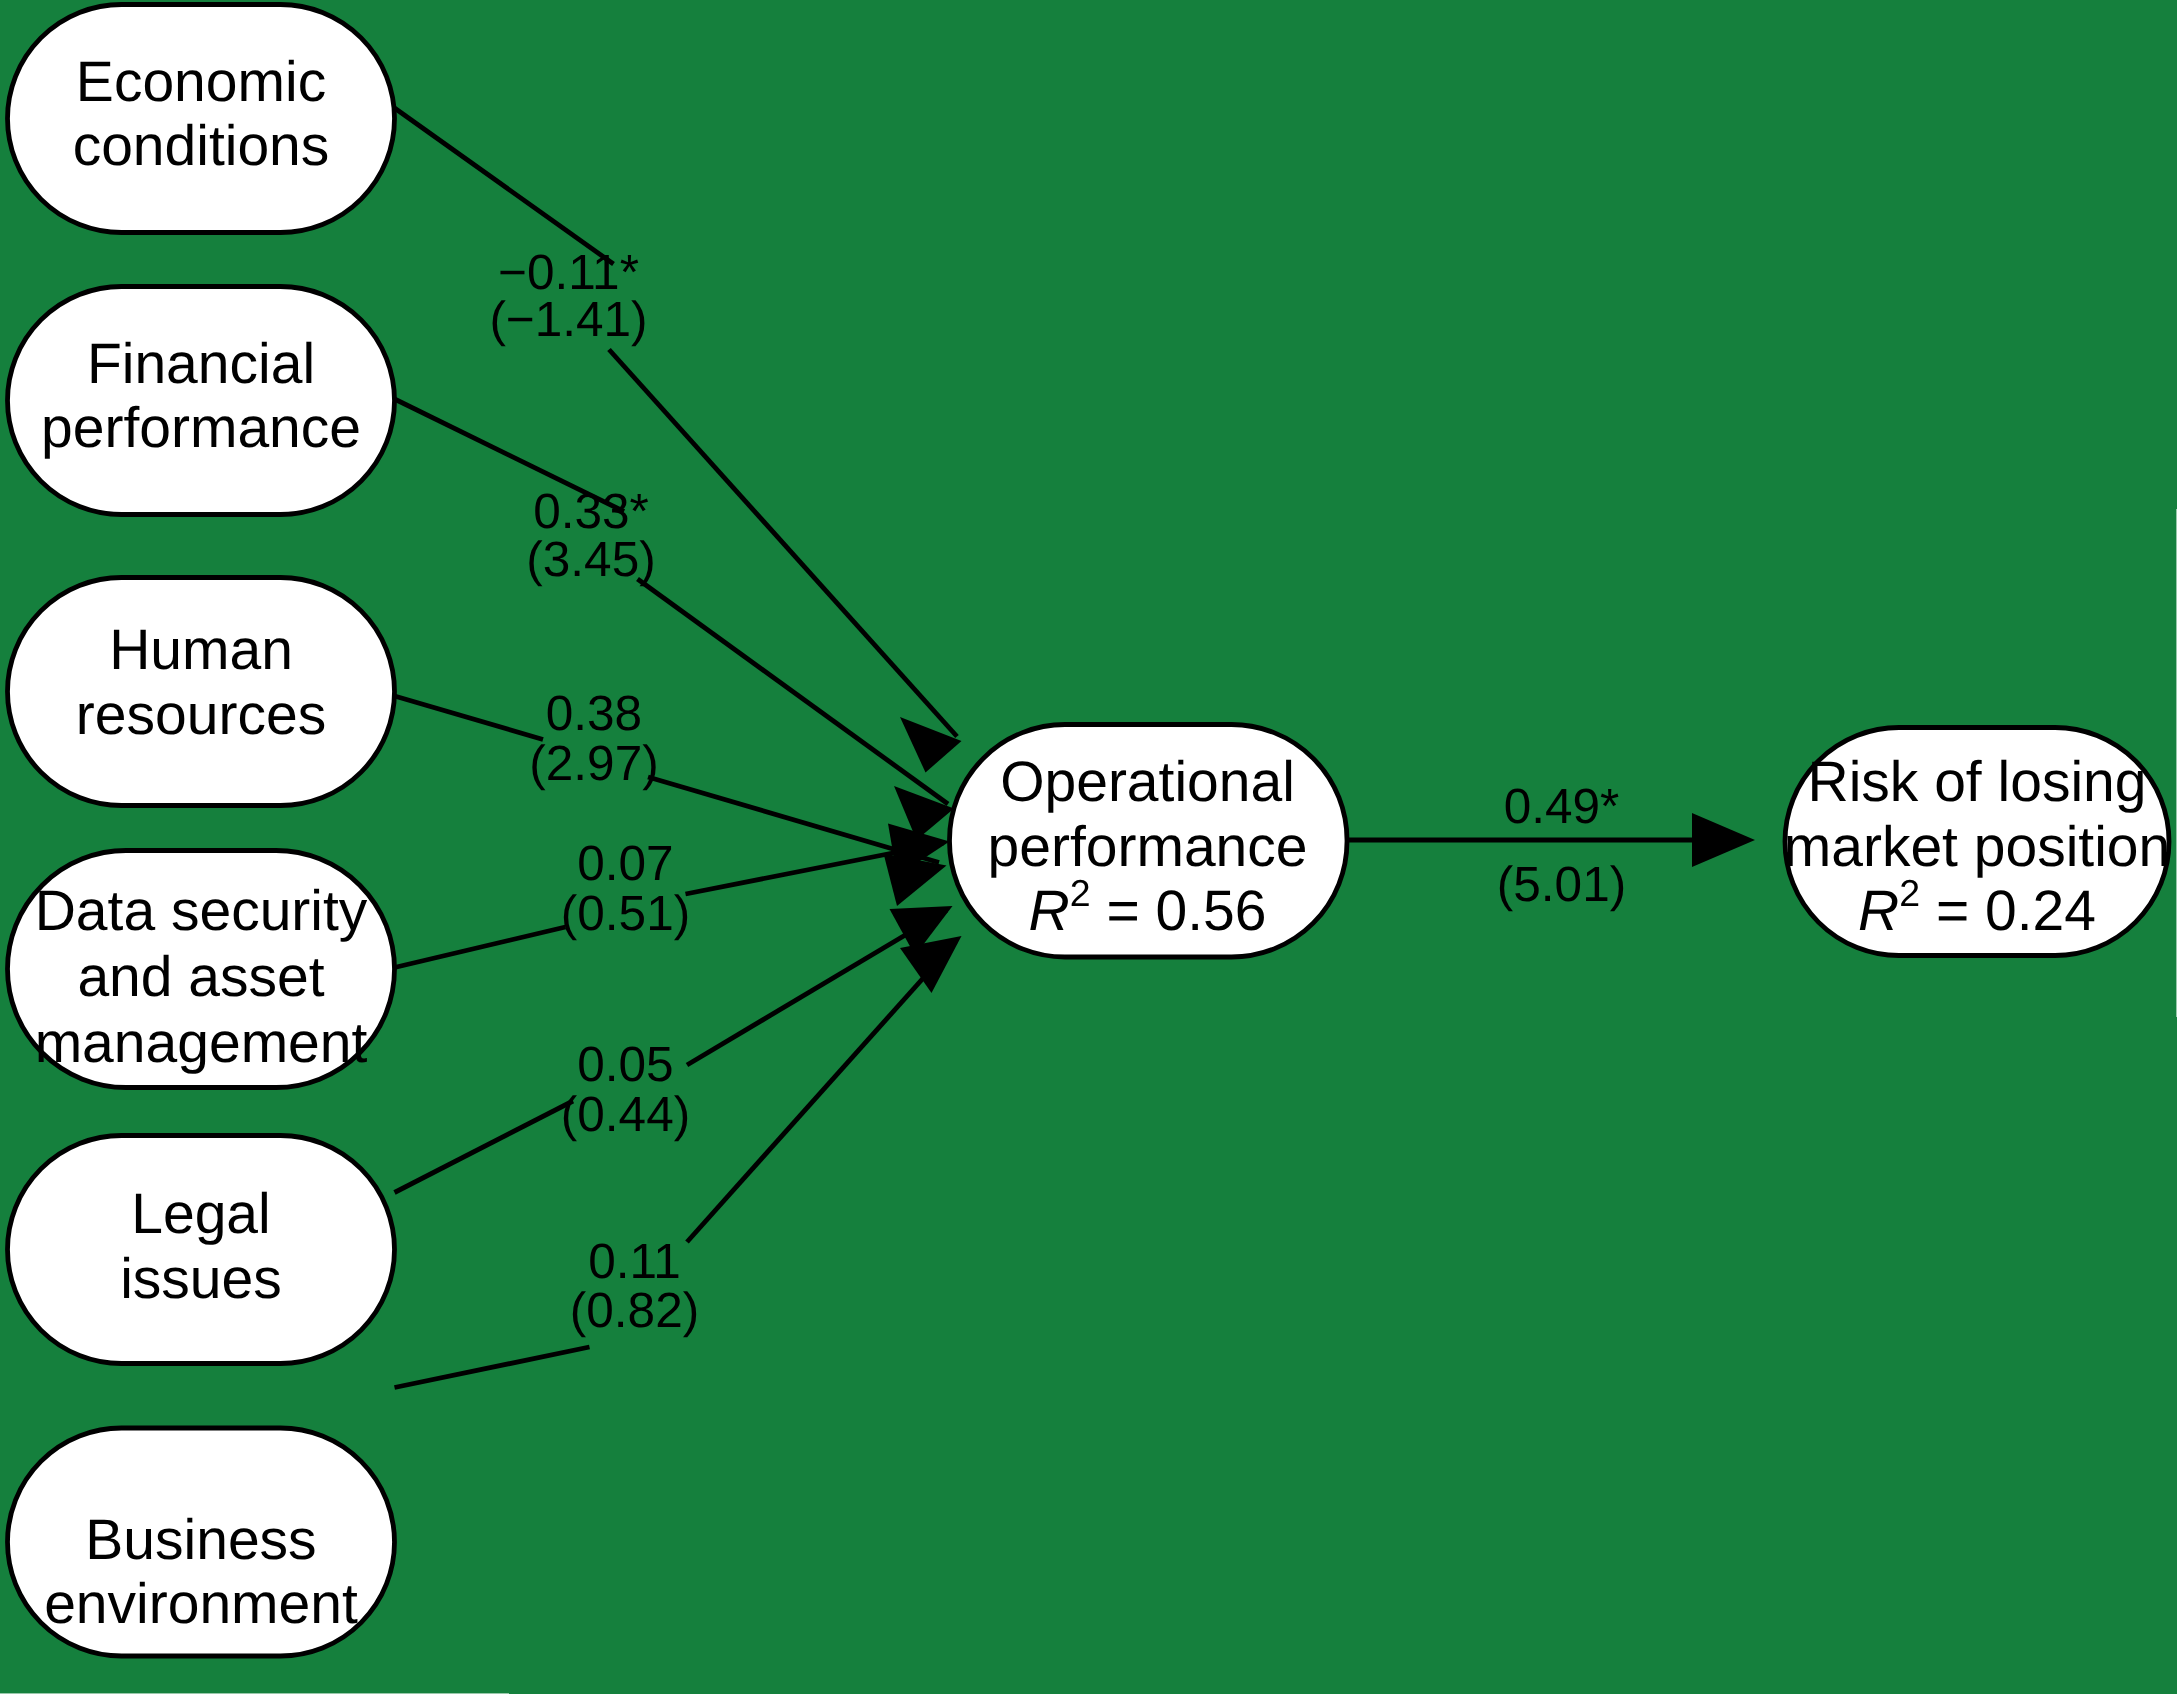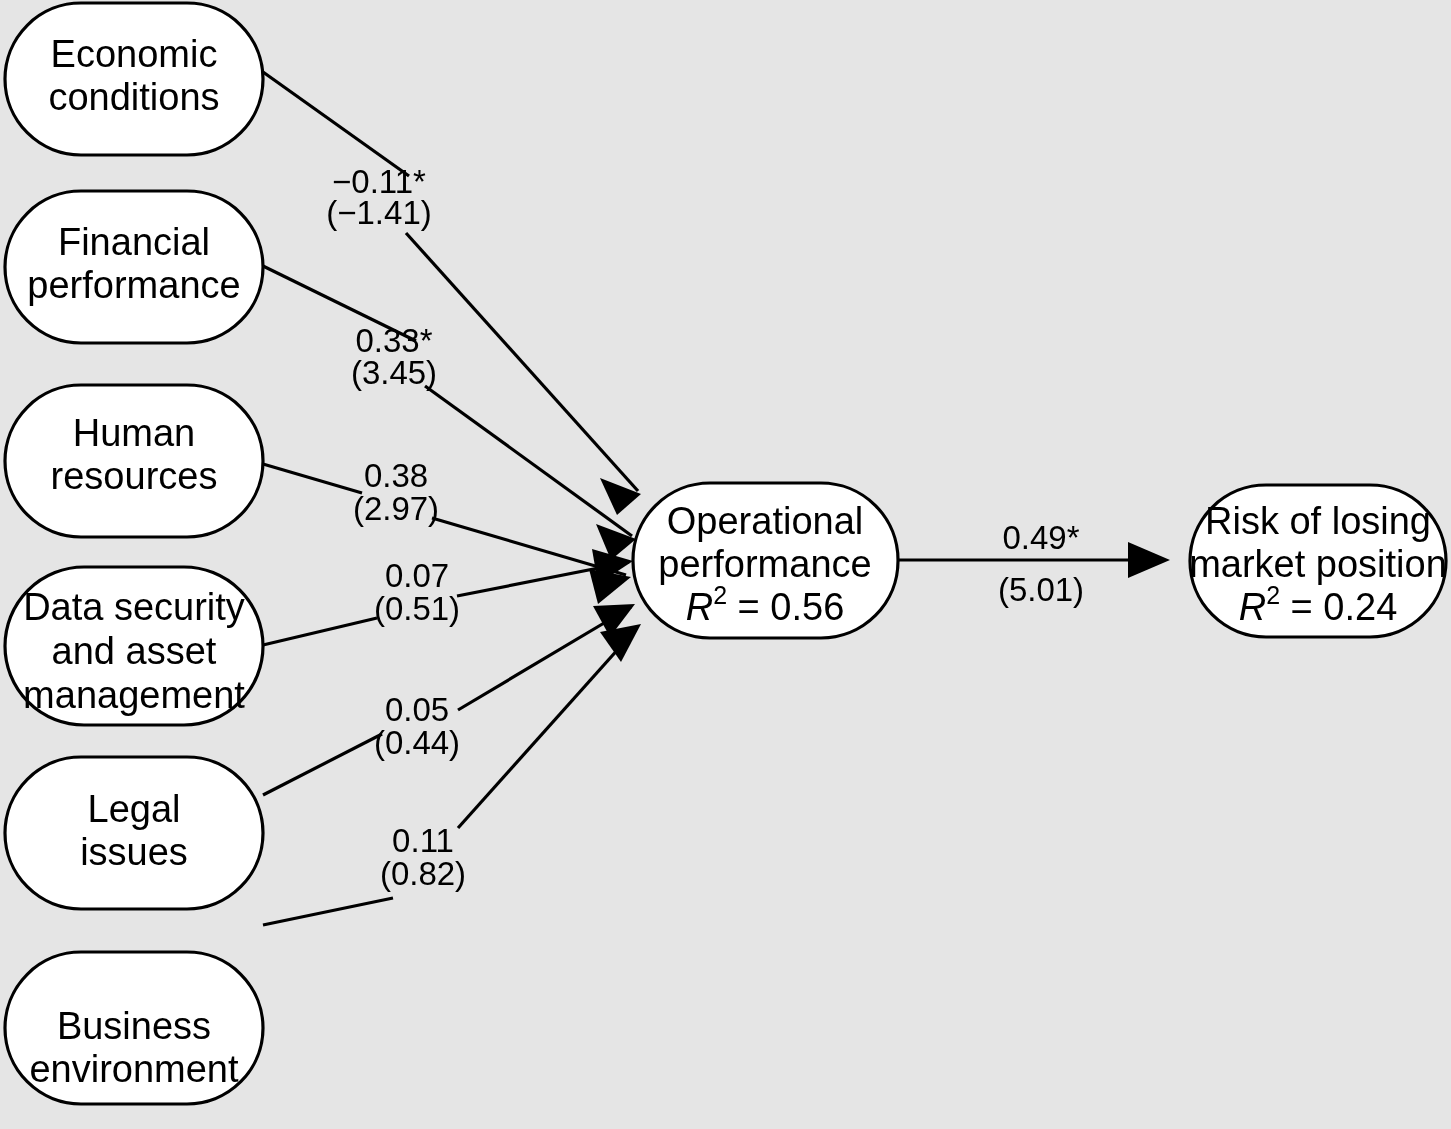--- a/index.html
+++ b/index.html
@@ -8,21 +8,21 @@
     background: #ffffff;
   }
   body {
     font-family: "Liberation Sans", sans-serif;
     color: #000000;
   }
   #diagram-root {
     position: relative;
     width: 1451px;
     height: 1129px;
-    background: #e5e5e5;
+    background: #15803d;
     overflow: hidden;
   }
   #path-diagram-svg {
     position: absolute;
     top: 0;
     left: 0;
     width: 1451px;
     height: 1129px;
     display: block;
   }

